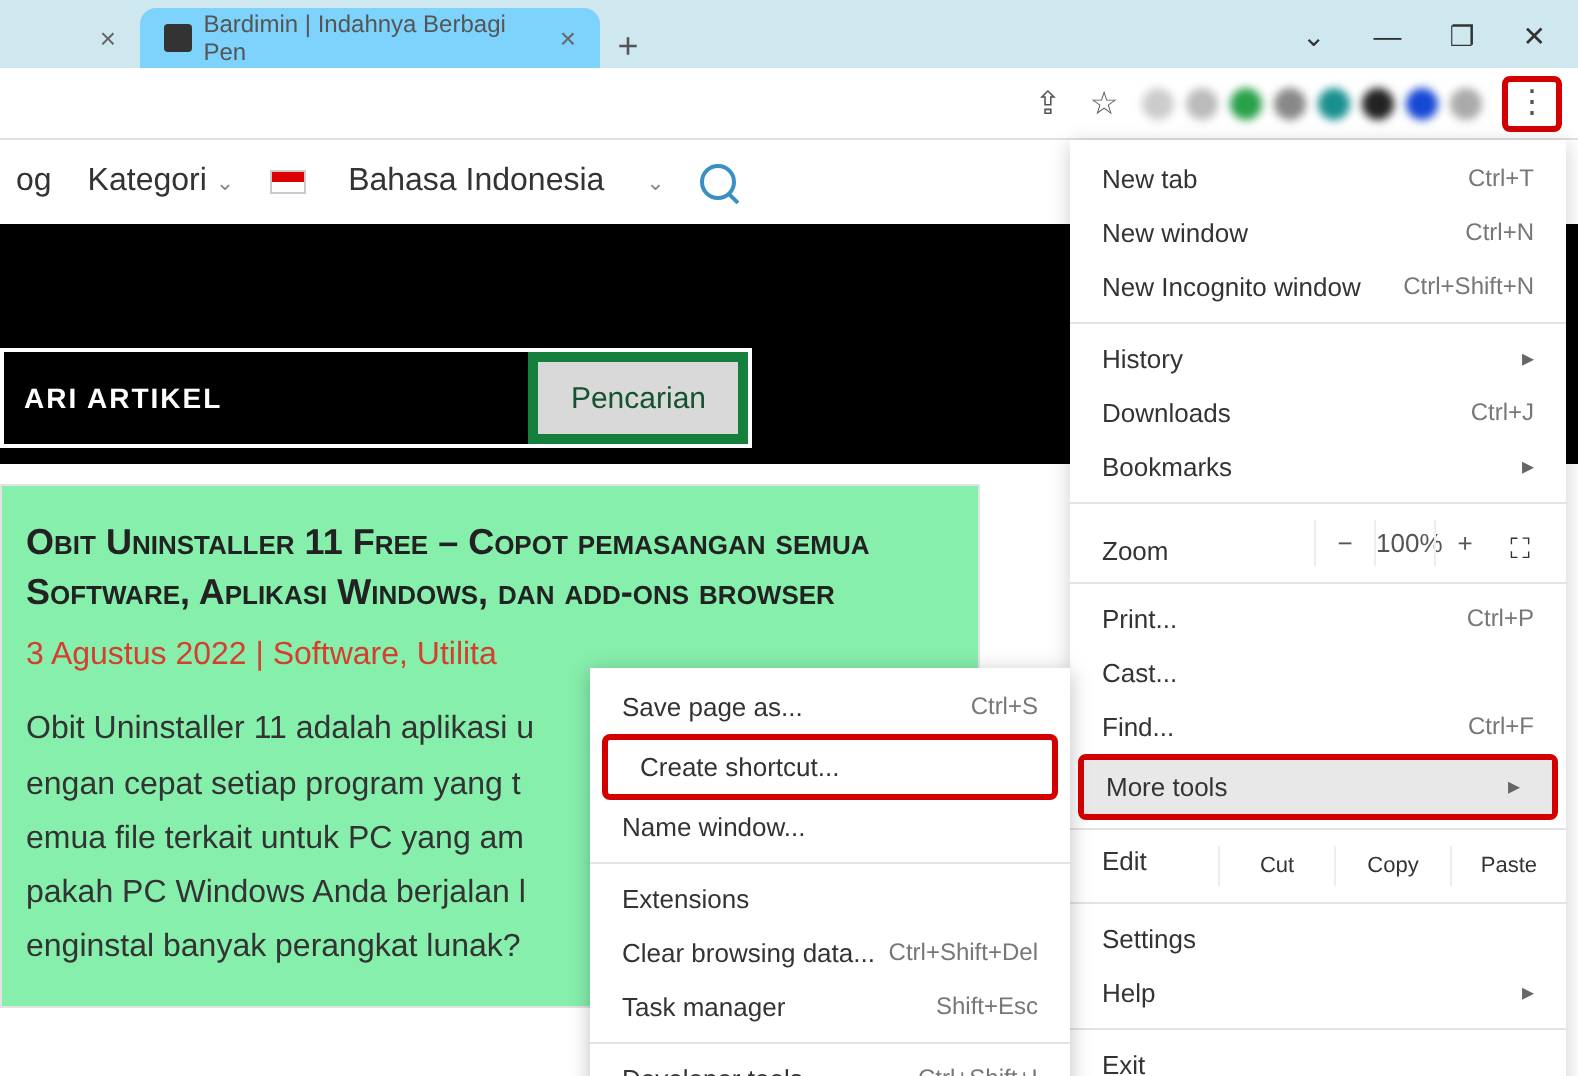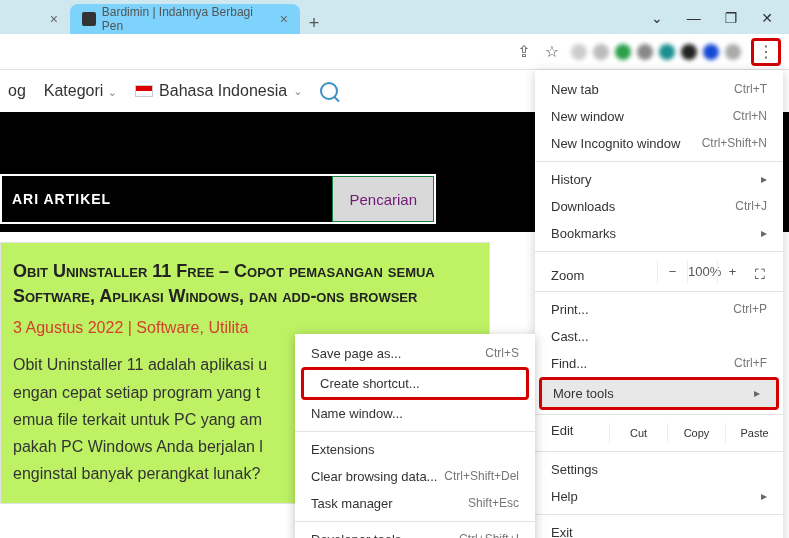--- a/index.html
+++ b/index.html
@@ -26,26 +26,26 @@
 
 
 .pagenav { height: 42px; background: #fff; display: flex; align-items: center; gap: 18px; padding: 0 8px; font-size: 16px; color: #333; }
 .flag { width: 18px; height: 12px; background: linear-gradient(#d00 50%, #fff 50%); border: 1px solid #ccc; }
 .chev { font-size: 11px; color: #888; }
 .search-circle { width: 18px; height: 18px; border: 2px solid #3a8fc4; border-radius: 50%; position: relative; }
 .search-circle::after { content: ''; position: absolute; width: 7px; height: 2px; background: #3a8fc4; bottom: -2px; right: -4px; transform: rotate(45deg); }
 
 
 .hero { background: #000; height: 120px; position: relative; }
-.searchbar { position: absolute; left: 0; top: 62px; width: 436px; height: 50px; border: 2px solid #fff; display: flex; align-items: center; }
+.searchbar { position: absolute; left: 0; top: 62px; width: 376px; height: 50px; border: 2px solid #fff; display: flex; align-items: center; }
 .searchbar-label { color: #fff; font-weight: bold; letter-spacing: 1px; font-size: 14px; padding-left: 10px; flex: 1; }
-.searchbar-btn { background: #d9d9d9; color: #701a75; height: 100%; padding: 0 16px; display: flex; align-items: center; border: 1px solid #15803d; font-size: 15px; }
-
-
-.card { background: #bef264; border: 1px solid #e3e3e3; padding: 16px 12px; width: 490px; margin-top: 10px; }
+.searchbar-btn { background: #d9d9d9; color: #14532d; height: 100%; padding: 0 16px; display: flex; align-items: center; border: 5px solid #15803d; font-size: 15px; }
+
+
+.card { background: #86efac; border: 1px solid #e3e3e3; padding: 16px 12px; width: 490px; margin-top: 10px; }
 .card-title { font-variant: small-caps; font-weight: bold; font-size: 18px; color: #222; line-height: 1.4; }
 .card-meta { color: #d43f2e; font-size: 16px; margin-top: 10px; font-weight: 500; }
 .card-body { font-size: 16px; color: #333; line-height: 1.7; margin-top: 14px; }
 
 
 .chrome-menu { position: absolute; right: 6px; top: 70px; width: 248px; background: #fff; box-shadow: 0 2px 10px rgba(0,0,0,0.2); font-size: 13px; color: #333; padding: 6px 0; }
 .menu-item { display: flex; align-items: flex-start; padding: 6px 16px; justify-content: space-between; cursor: pointer; }
 .menu-shortcut { color: #777; font-size: 12px; }
 .menu-sep { height: 1px; background: #e3e3e3; margin: 4px 0; }
 .menu-arrow { color: #666; font-size: 12px; }
@@ -98,21 +98,21 @@
     <span class="ext-dot" style="background:#aaa"></span>
   </div>
   <div class="kebab-box">
     <span class="kebab">⋮</span>
   </div>
 </div>
 
 <div class="pagenav">
   <span>og</span>
   <span><span>Kategori</span> <span class="chev">⌄</span></span>
-  <span style="display:flex;align-items:center;gap:6px;">
+  <span style="display:flex;align-items:center;gap:21px;">
     <span class="flag"></span>
     <span>Bahasa Indonesia</span> 
       <span class="chev">⌄</span>
   </span>
   <span class="search-circle"></span>
 </div>
 
 <div class="hero">
   <div class="searchbar">
     <span class="searchbar-label">ARI ARTIKEL</span>

